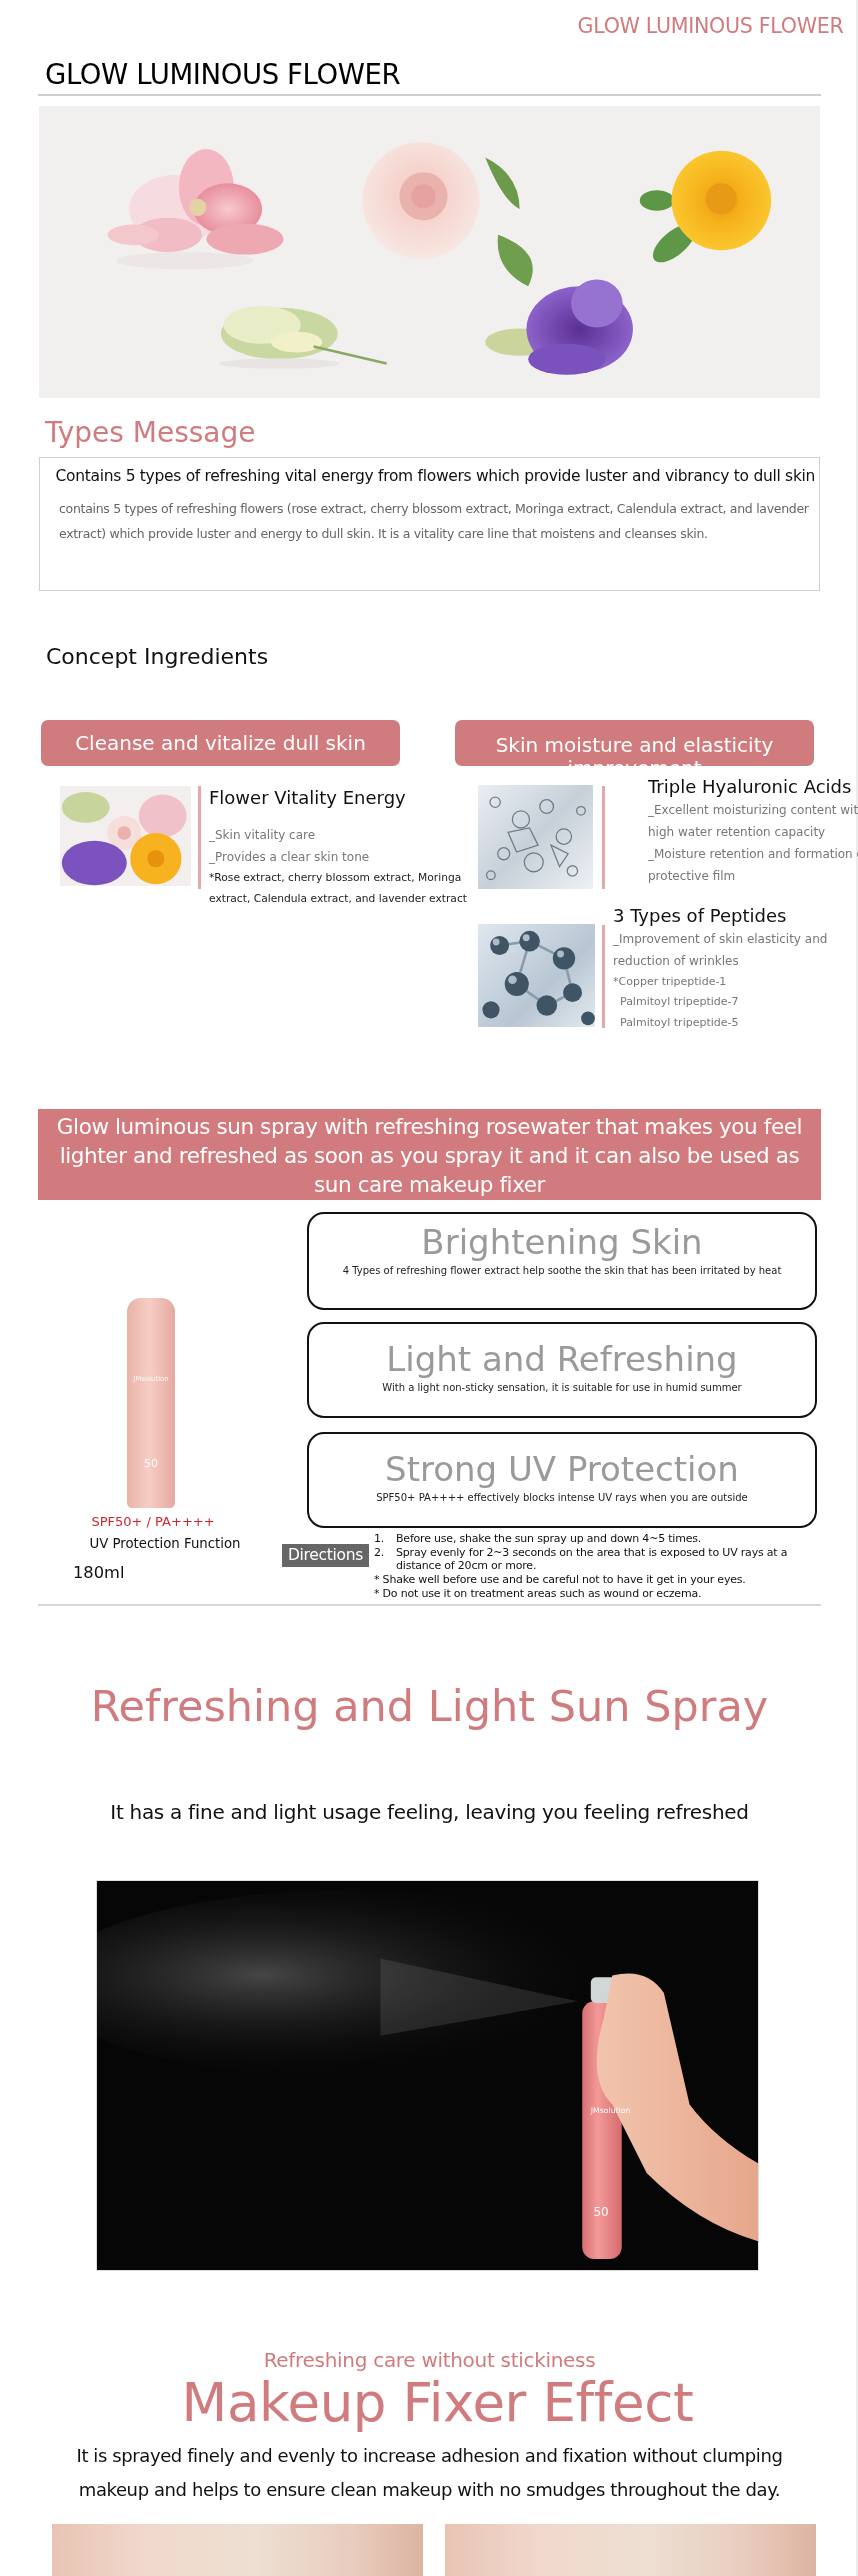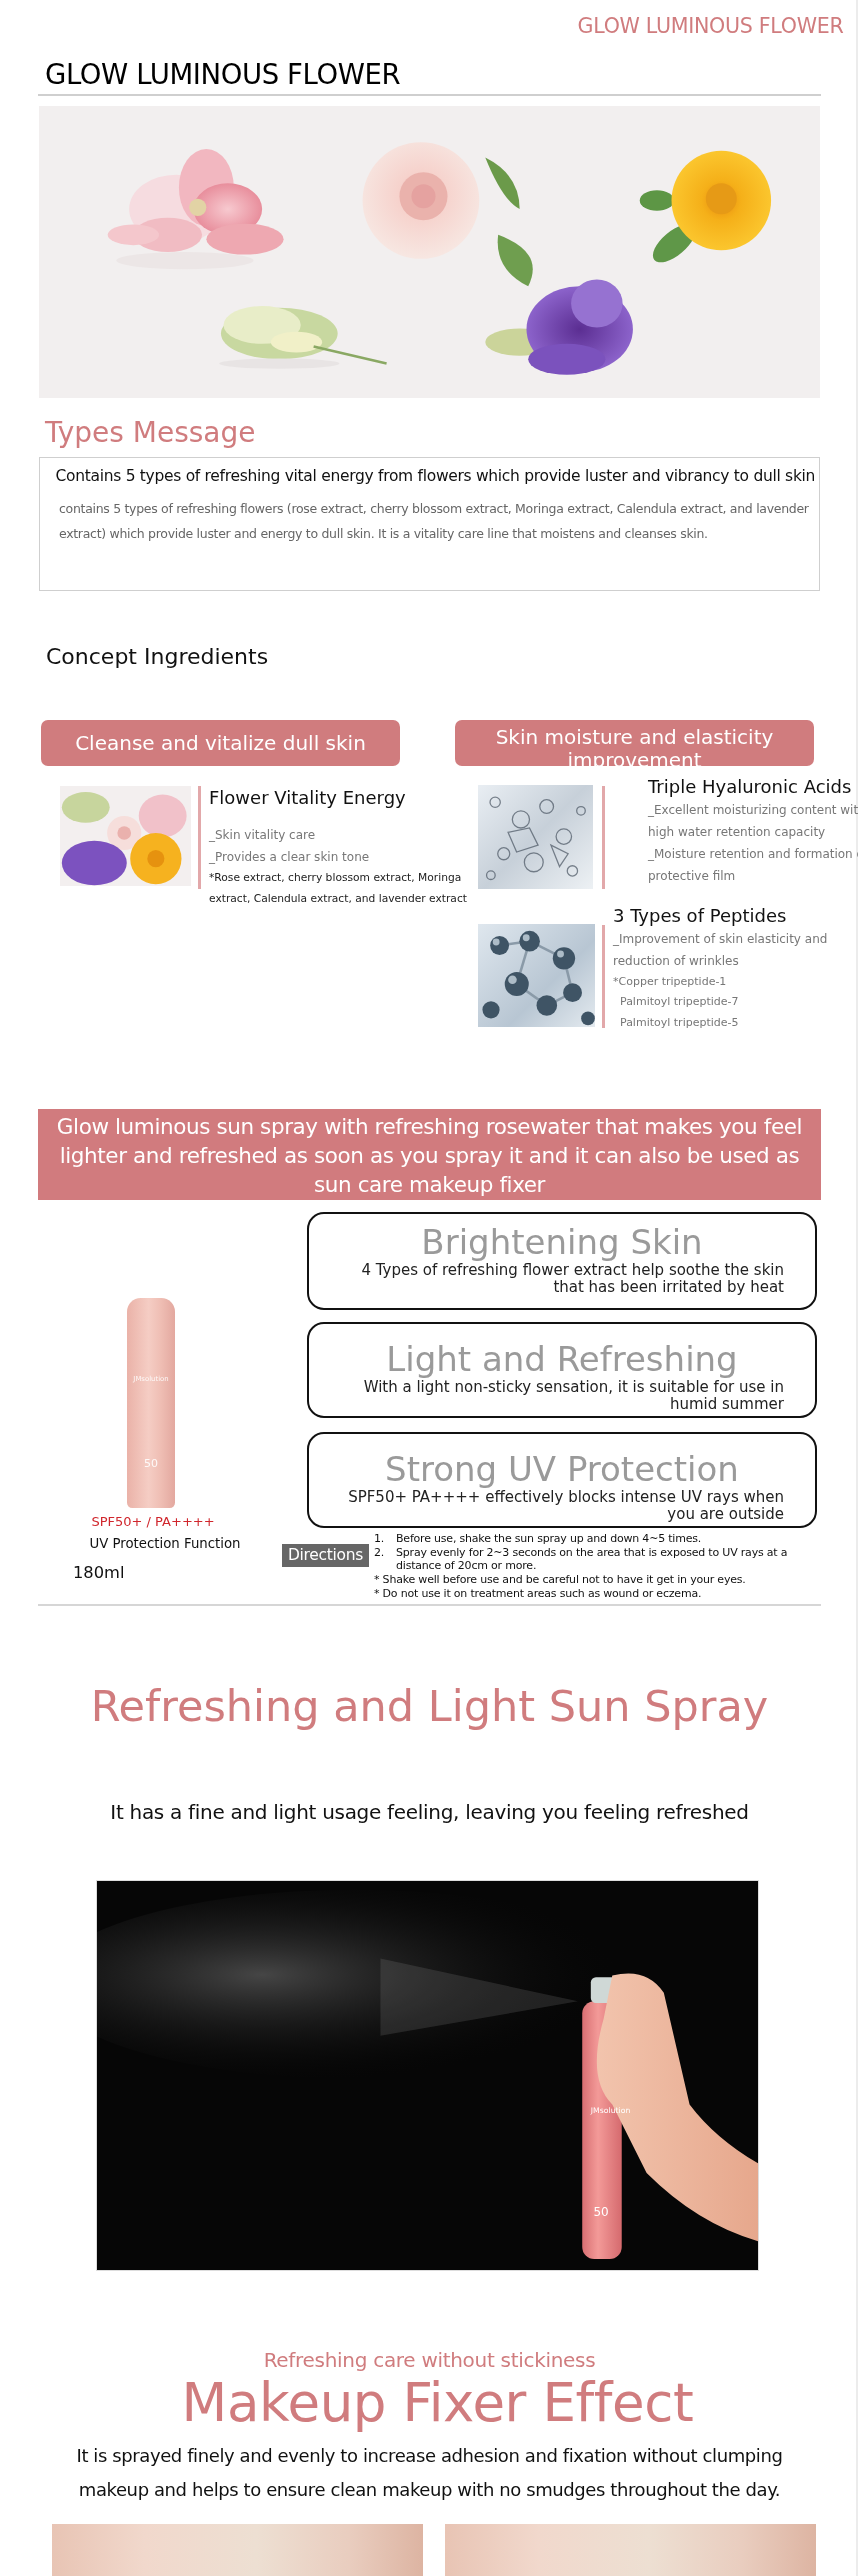--- a/index.html
+++ b/index.html
@@ -16,34 +16,34 @@
 
   .pm-title { left: 45px; top: 416px; font-size: 28px; color: #d07c7e; }
   .pm-box { left: 39px; top: 457px; width: 781px; height: 134px; border: 0.9px solid #cfcfcf; background: #fff; }
   .pm-headline { position: absolute; left: 15.5px; top: 8.6px; font-size: 15.5px; color: #111; letter-spacing: -0.3px; }
   .pm-body { position: absolute; left: 19px; top: 38px; width: 756px; font-size: 12.5px; line-height: 25px; color: #666; letter-spacing: -0.3px; }
 
   .ci-title { left: 46px; top: 644px; font-size: 22px; color: #111; }
 
   .pill { background: #d07c7e; color: #fff; border-radius: 6.9px; text-align: center; font-family: "DejaVu Sans", sans-serif; }
   .pill-left { left: 41px; top: 720px; width: 359px; height: 46px; font-size: 20px; line-height: 46px; }
-  .pill-right { left: 455px; top: 720px; width: 359px; height: 46px; font-size: 20px; line-height: 23px; padding-top: 6px; }
+  .pill-right { left: 455px; top: 720px; width: 359px; height: 46px; font-size: 20px; line-height: 23px; padding-top: 14px; }
 
   .ing-img { position: absolute; overflow: hidden; }
   .vbar { position: absolute; width: 3.4px; background: #e2a8aa; }
   .ing-name { font-size: 18px; color: #111; white-space: nowrap; }
   .ing-line { font-size: 12px; color: #777; line-height: 22px; white-space: nowrap; }
   .ing-note { font-size: 10.7px; color: #222; line-height: 20.6px; white-space: nowrap; }
   .ing-note-grey { font-size: 11px; color: #777; line-height: 20.6px; white-space: nowrap; }
 
   .banner { left: 38px; top: 1109px; width: 783px; height: 91px; background: #d17b7e; color: #fff; text-align: center; font-size: 21.5px; line-height: 29px; padding: 2.6px 8.6px; letter-spacing: -0.4px; }
 
   .feat { position: absolute; left: 307px; width: 510px; border: 2.6px solid #111; border-radius: 17px; background: #fff; text-align: center; }
   .feat-title { font-size: 34px; color: #9a9a9a; line-height: 39px; }
-  .feat-desc { font-size: 15px; color: #222; line-height: 17px; padding: 0 31px; text-align: right; }
+  .feat-desc { font-size: 10px; color: #222; line-height: 17px; padding: 0 31px; }
 
   .bottle { left: 127px; top: 1298px; width: 48px; height: 210px; border-radius: 13.7px 13.7px 5.2px 5.2px; background: linear-gradient(90deg, #eab2a8 0%, #f5cdc4 45%, #efbeb4 70%, #e3a89f 100%); }
   .bottle-label { position: absolute; color: #fff; font-size: 6.9px; width: 100%; text-align: center; opacity: 0.9; }
 
   .spf { left: 52px; top: 1514px; width: 202px; text-align: center; font-size: 13px; color: #d0262c; }
   .uvf { left: 64px; top: 1536px; width: 202px; text-align: center; font-size: 13.3px; color: #111; }
   .vol { left: 73px; top: 1563px; font-size: 16.3px; color: #111; }
 
   .dir-btn { left: 282px; top: 1544px; width: 87px; height: 23px; background: #666; color: #fff; font-size: 15.5px; line-height: 23px; text-align: center; letter-spacing: -0.3px; }
   .dir-list { left: 374px; top: 1532px; font-size: 11px; color: #111; line-height: 13.7px; letter-spacing: -0.2px; }

